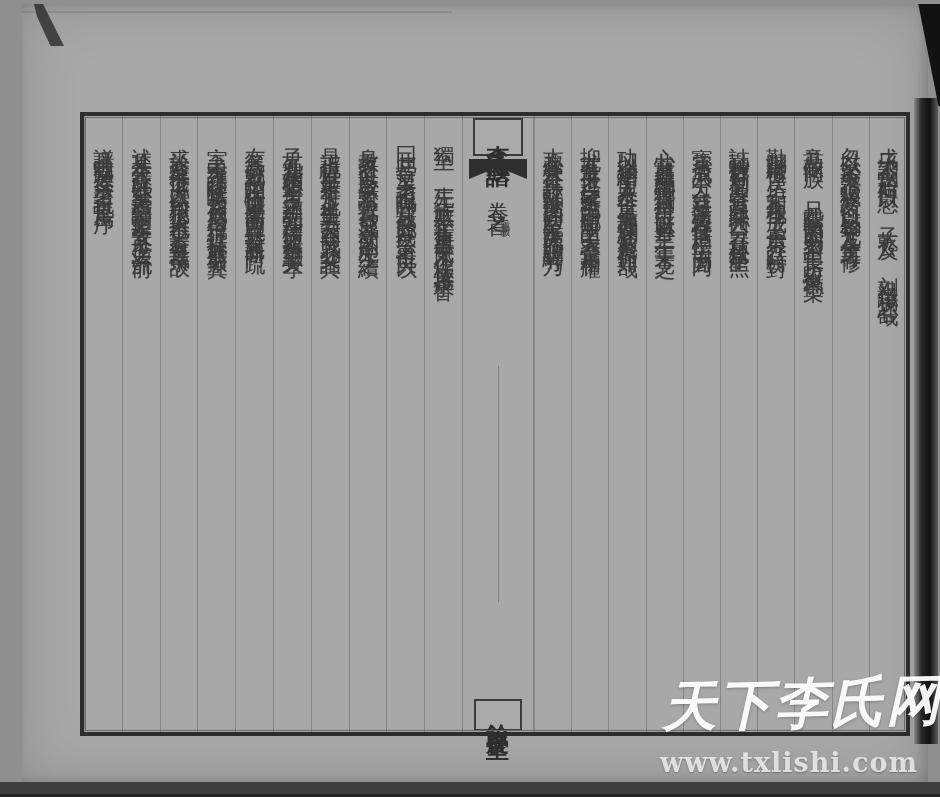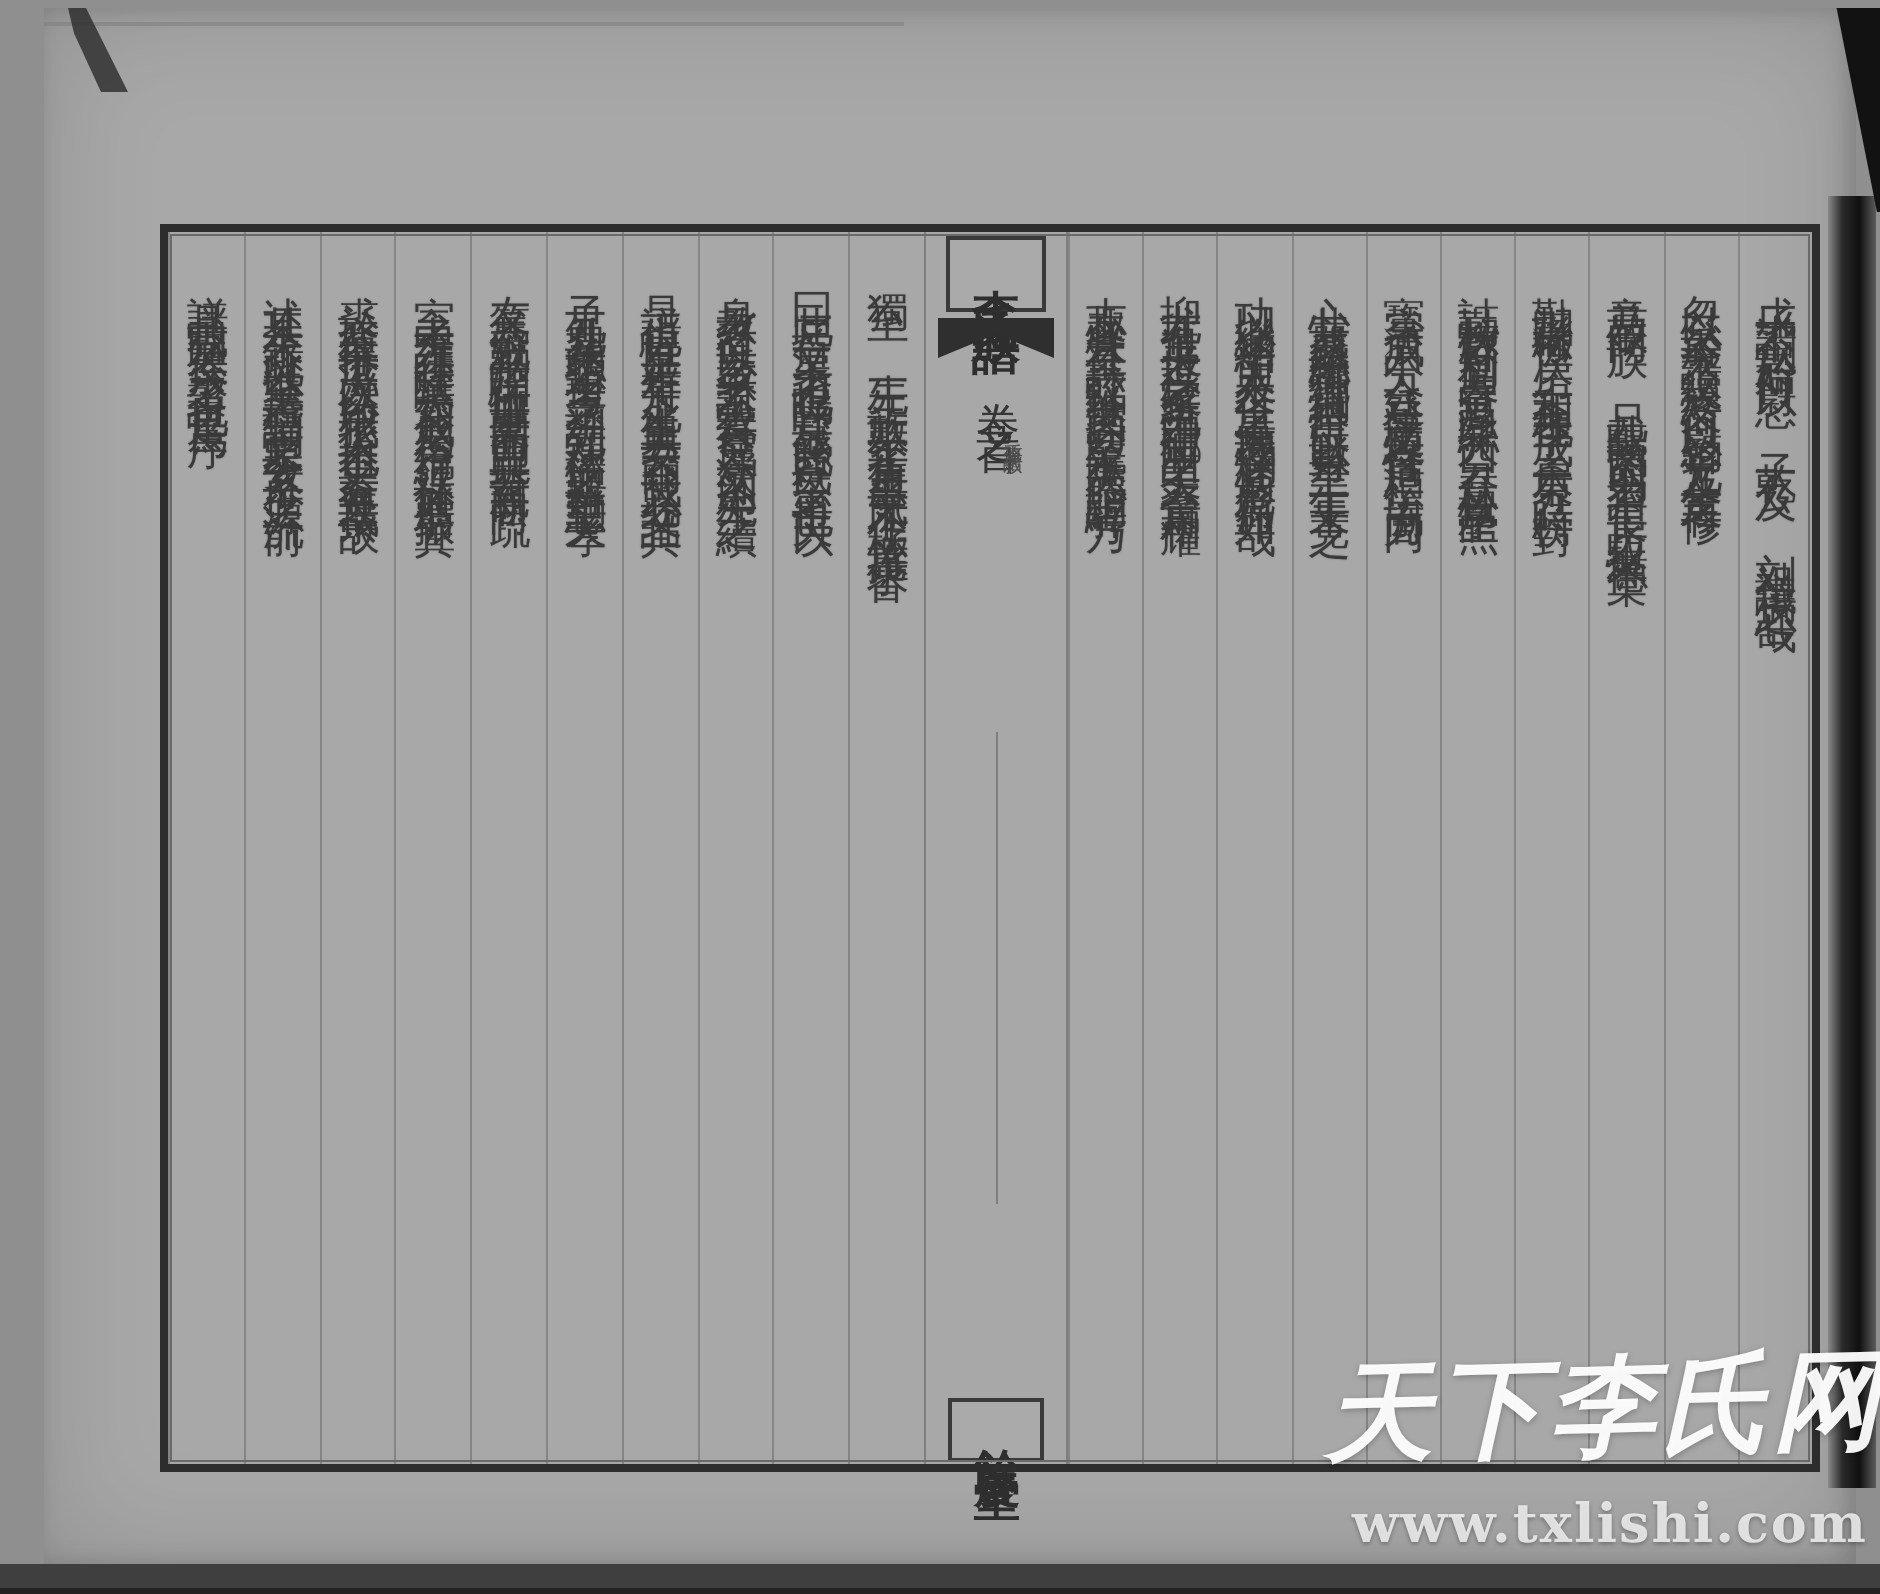--- a/index.html
+++ b/index.html
@@ -85,21 +85,21 @@
   .hall-box .vtext{font-size:23px;line-height:38px;letter-spacing:6px;font-weight:bold;color:#2e2e2e;}
   
   .watermark{position:absolute;pointer-events:none;}
   .wm-name{
     position:absolute;left:662px;top:668px;width:276px;
     font-size:54px;font-style:italic;font-weight:bold;letter-spacing:2px;white-space:nowrap;
     color:rgba(255,255,255,0.95);text-shadow:0 1px 3px rgba(0,0,0,0.25);
     transform:rotate(-1.5deg);
   }
   .wm-url{
-    position:absolute;left:676px;top:747px;
+    position:absolute;left:660px;top:747px;
     font-size:27px;font-weight:bold;letter-spacing:1px;
     color:rgba(238,238,238,0.88);text-shadow:0 1px 2px rgba(0,0,0,0.3);
   }
 </style>
 </head>
 <body>
 
 <div class="stage">
   <div class="paper">
     <div class="topline"></div>

